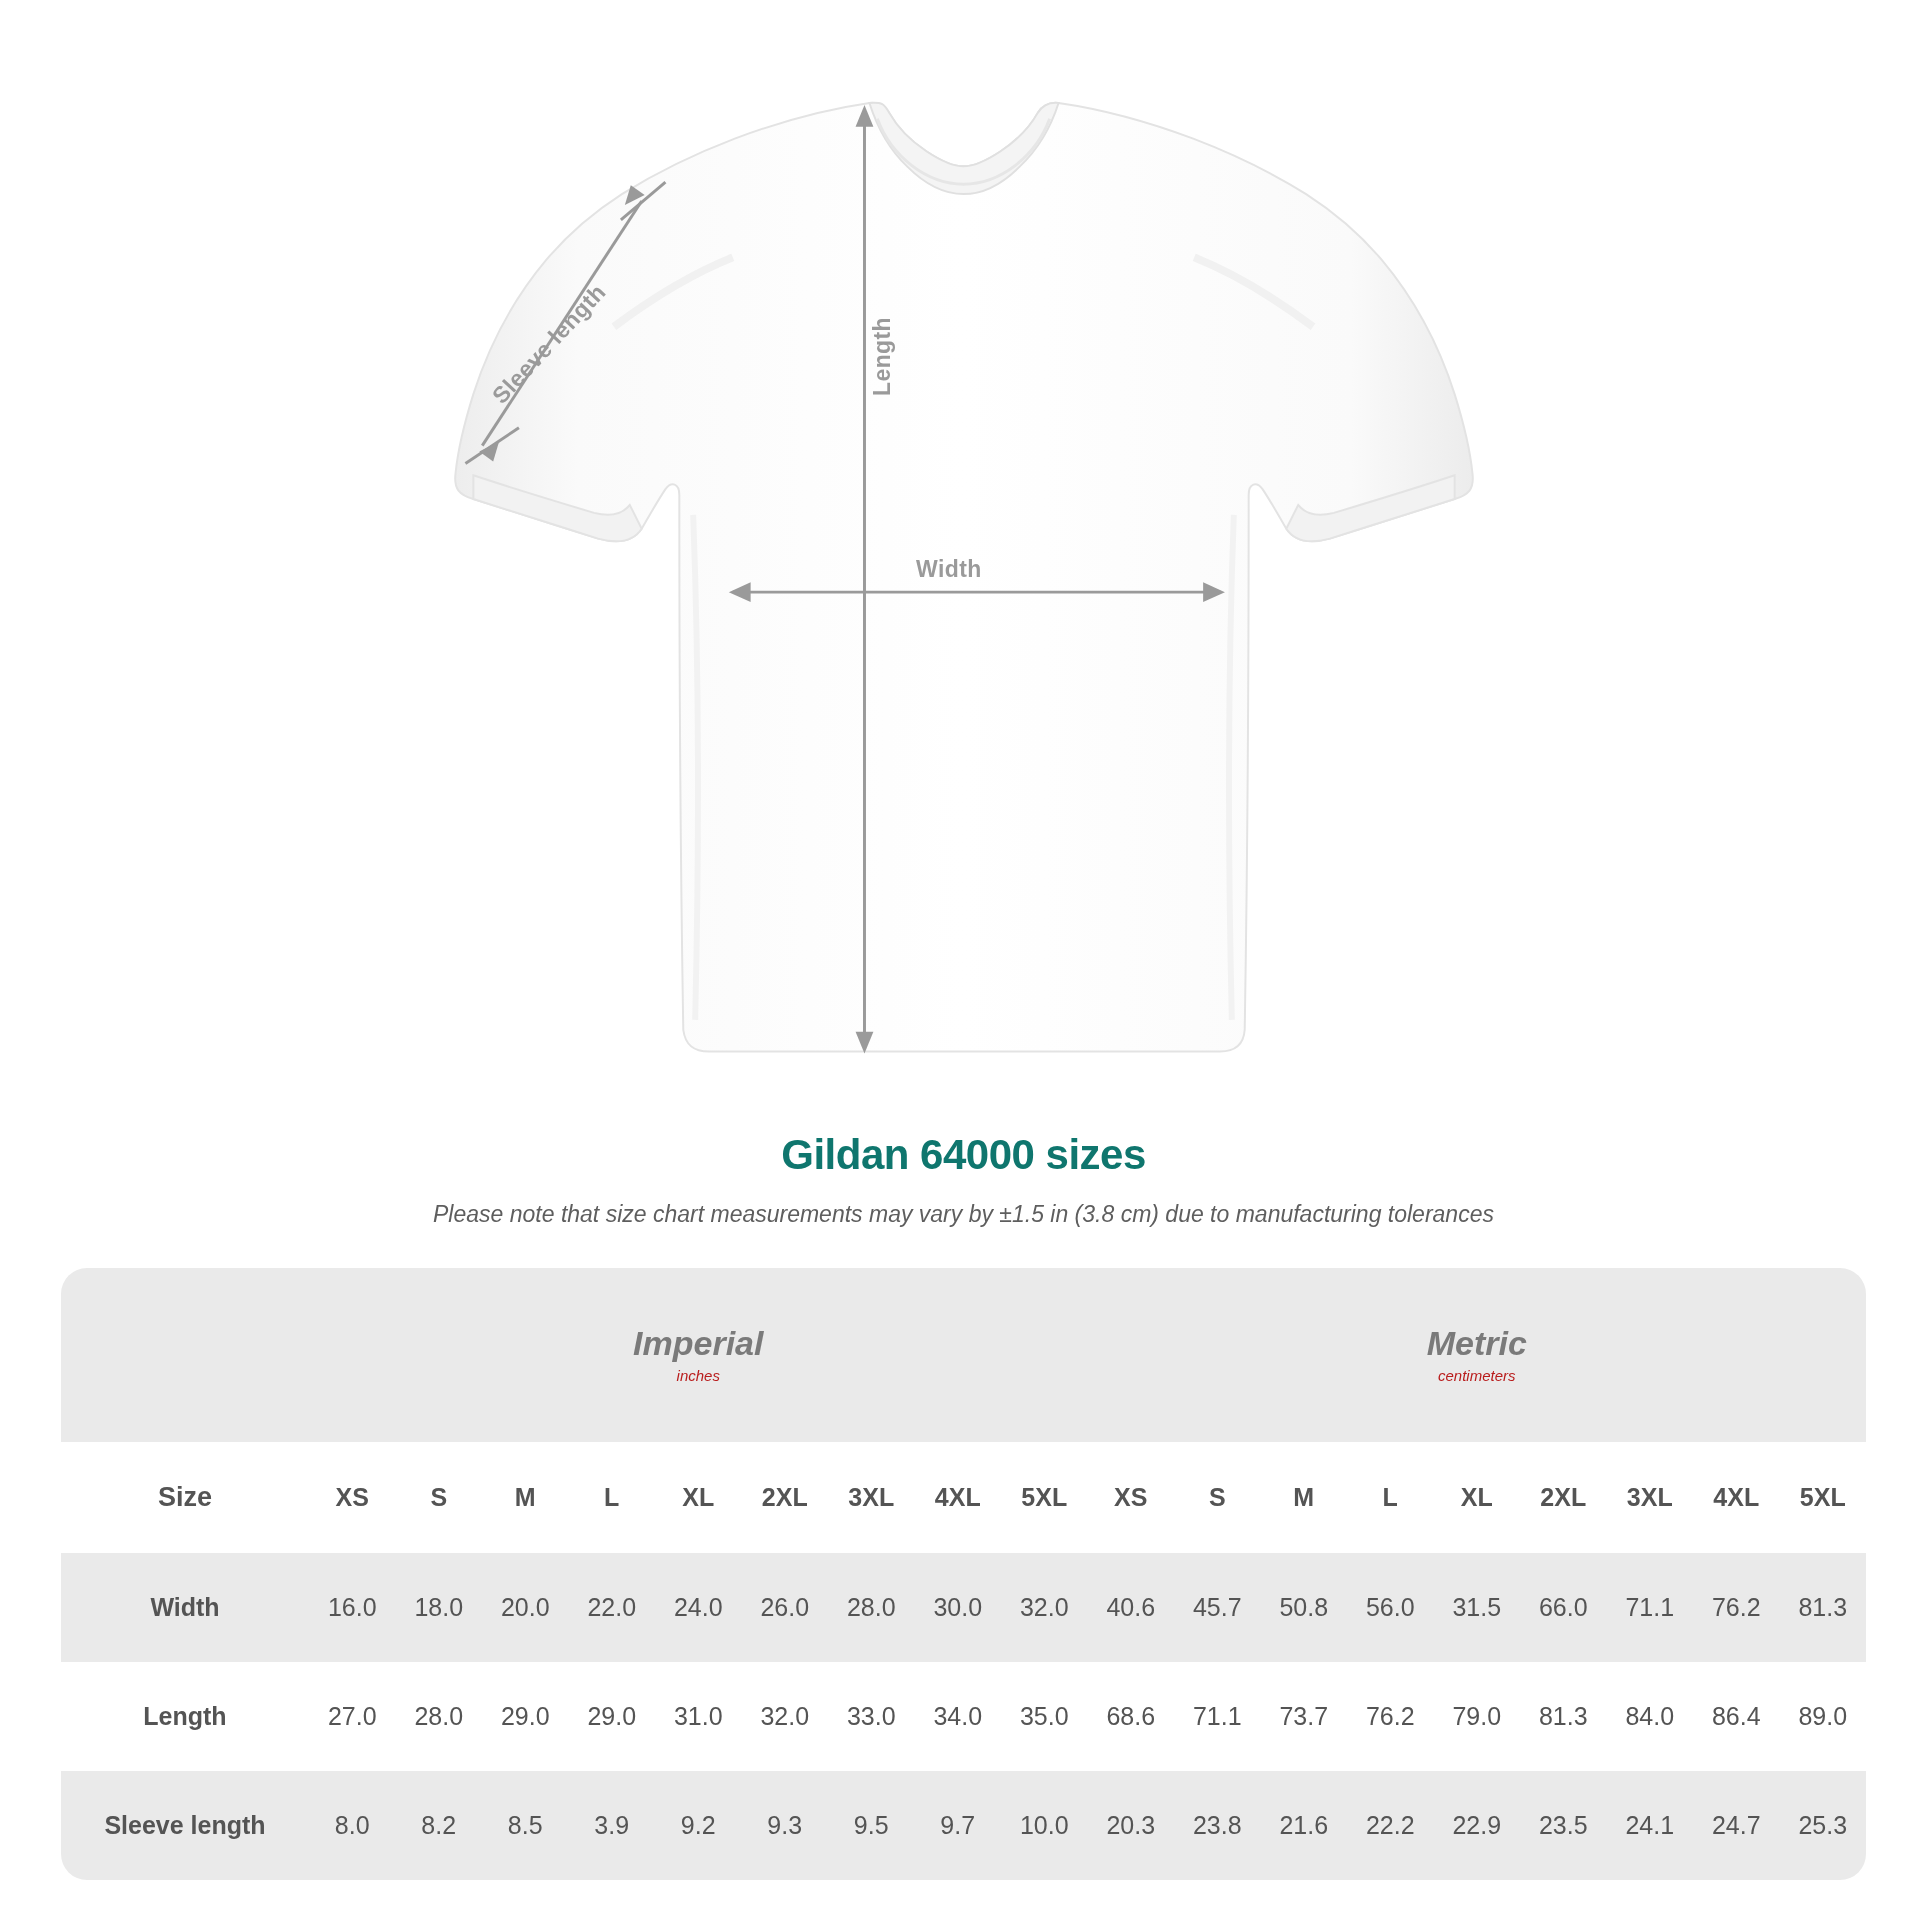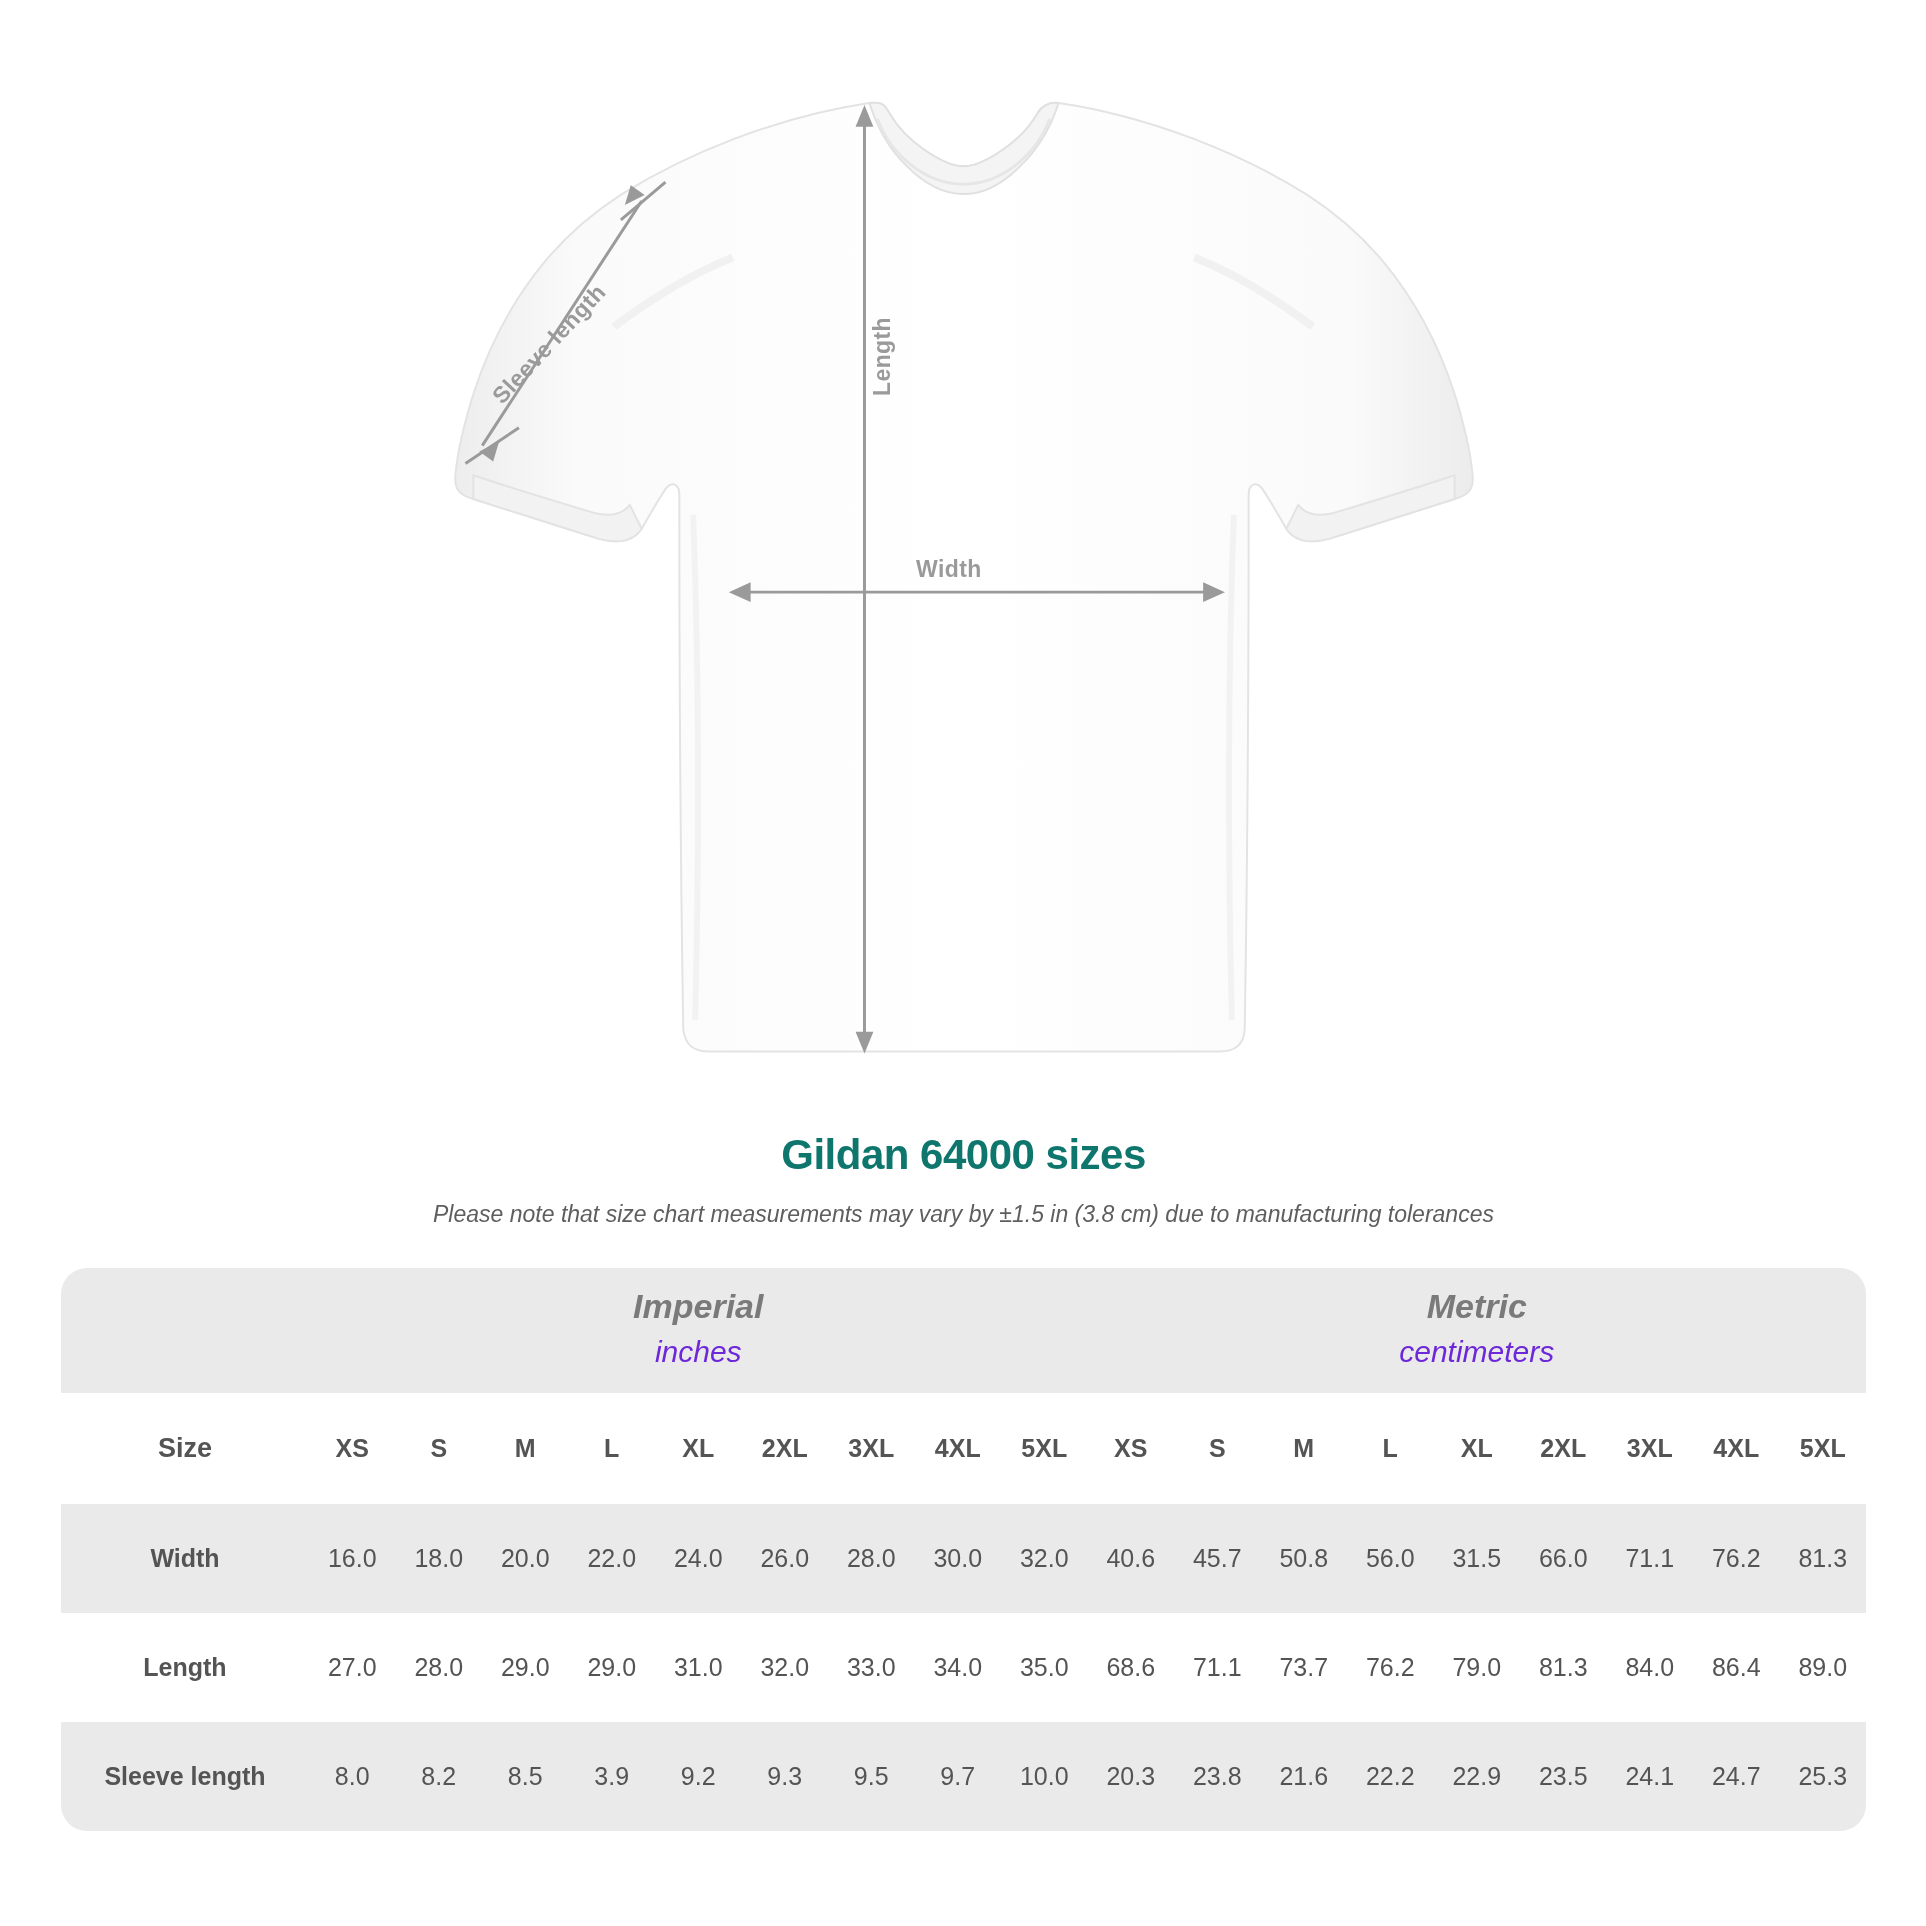--- a/index.html
+++ b/index.html
@@ -89,37 +89,37 @@
   }
   table.sizes td, table.sizes th {
     text-align: center;
     vertical-align: middle;
     font-size: 25px;
     color: #545454;
     border: none;
   }
   .unit-row td {
     background: #eaeaea;
-    height: 125px;
+    height: 174px;
     padding: 0;
   }
   .unit-row td.corner {
     background: #eaeaea;
   }
   .unit-name {
     font-size: 34px;
     font-style: italic;
     font-weight: bold;
     color: #7a7a7a;
     line-height: 1.25;
   }
   .unit-sub {
-    font-size: 30px;
+    font-size: 15px;
     font-style: italic;
-    color: #6d28d9;
+    color: #b91c1c;
     line-height: 1.6;
   }
   .head-row td {
     height: 109px;
     background: #ffffff;
     font-weight: bold;
     color: #5a5a5a;
     font-size: 26px;
   }
   .head-row td.rowhead {

